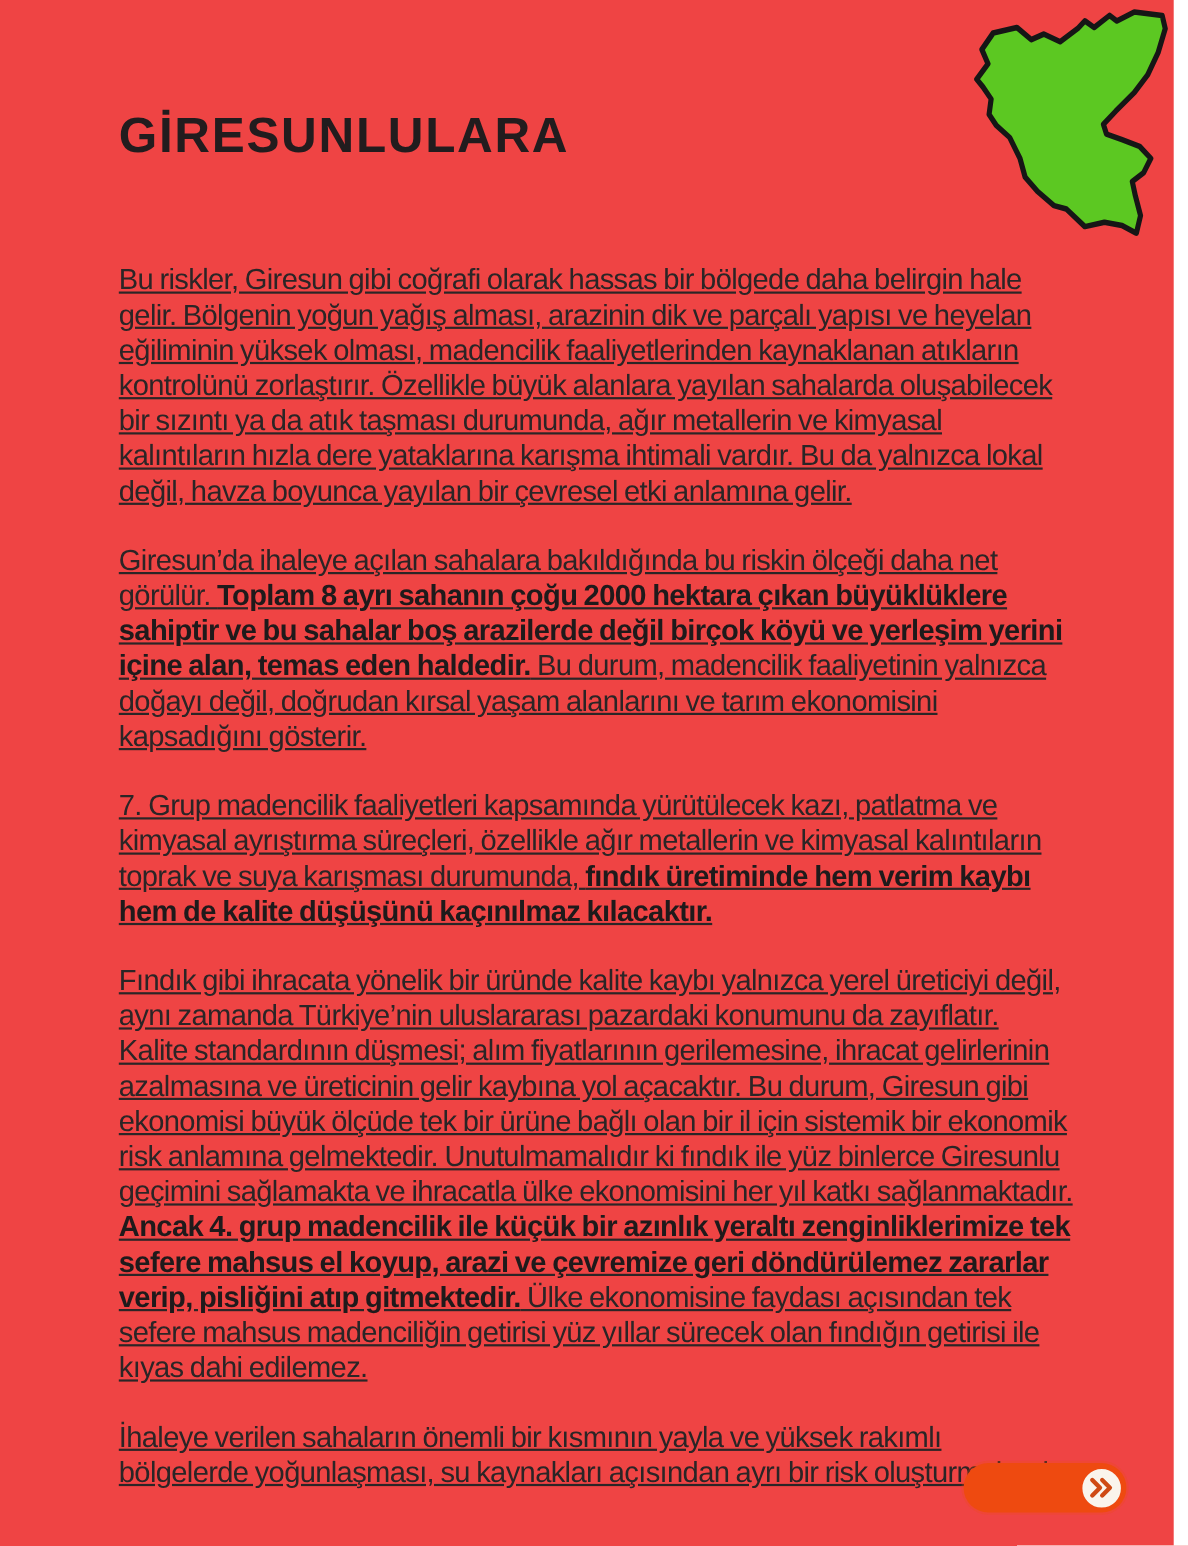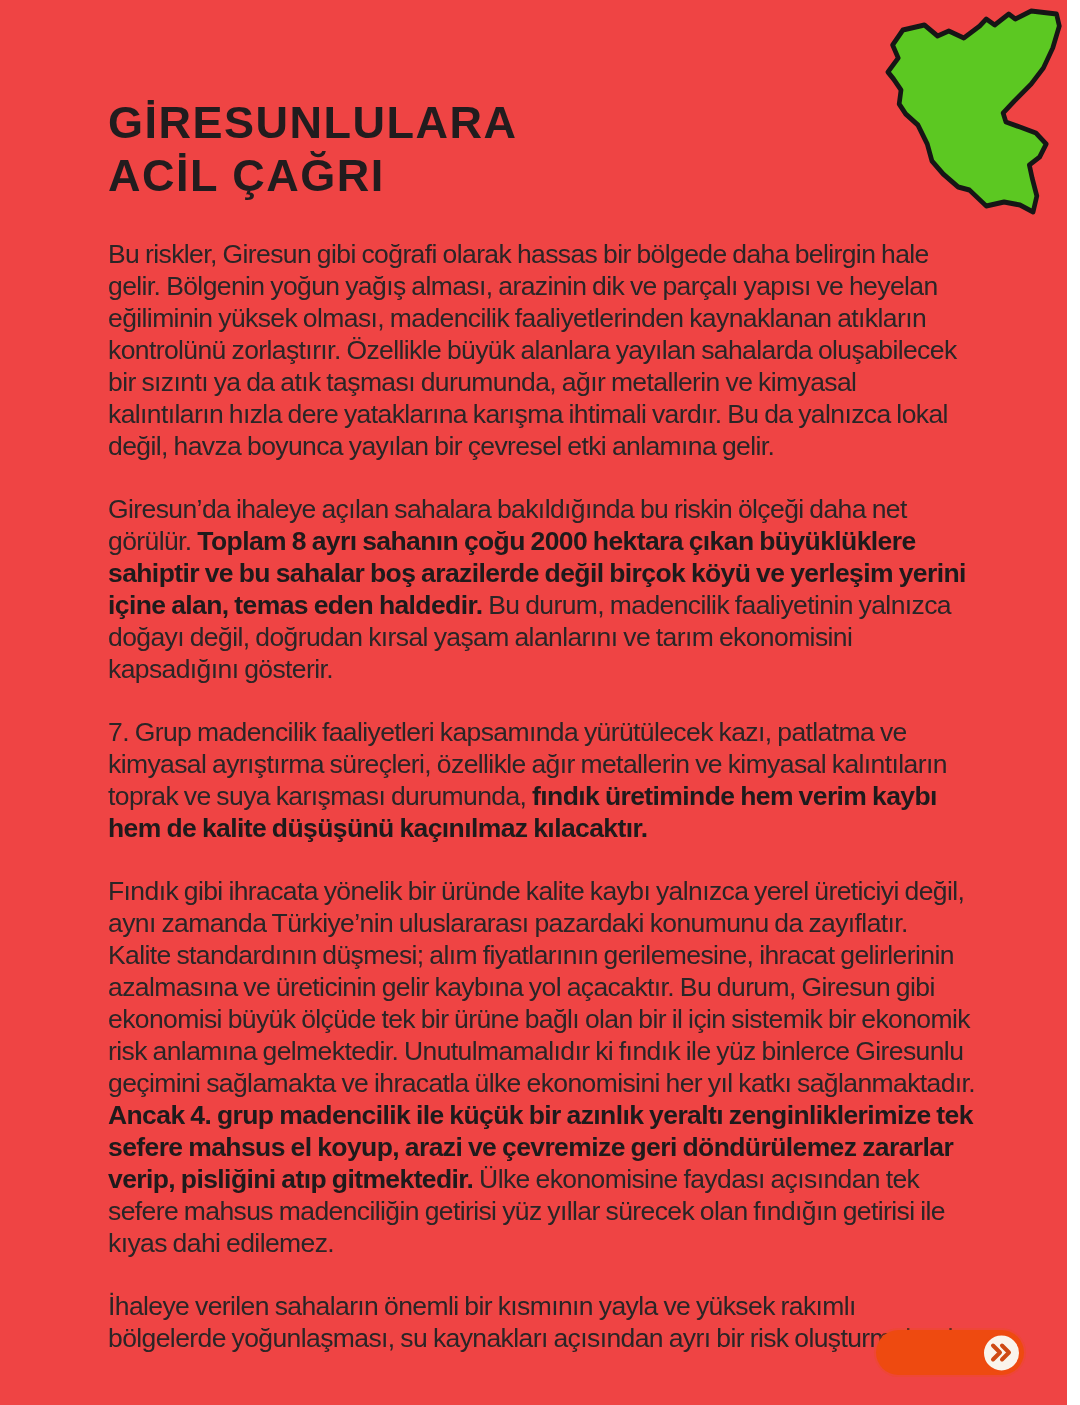--- a/index.html
+++ b/index.html
@@ -34,20 +34,21 @@
   .article {
     position: absolute;
     left: 108px;
     top: 238px;
     width: 868px;
     color: #2b2526;
     font-size: 26.5px;
     line-height: 32px;
     letter-spacing: -0.6px;
     word-spacing: -1px;
+    text-decoration: underline;
   }
   .article p { margin-bottom: 31px; }
   .article strong { font-weight: 700; color: #1f1a1b; }
   .next-button {
     position: absolute;
     left: 876px;
     top: 1330px;
     width: 148px;
     height: 45px;
     background: #ee4a10;
@@ -78,21 +79,20 @@
 <div class="page">
 
   <div class="map-wrap">
     <svg viewBox="0 0 205 215" preserveAspectRatio="none">
       <polygon stroke-width="5" stroke-linejoin="round" points="33,24 56,19 70,30 82,25 98,32 115,20 122,13 131,19 146,8 153,13 170,5 197,8 200,20 193,42 183,62 170,78 152,95 140,107 143,116 158,121 175,127 186,138 179,151 168,159 171,172 176,190 172,206 158,199 141,196 122,200 104,184 92,181 76,168 64,155 59,138 49,119 36,108 29,98 31,84 23,73 17,66 28,52 22,39" fill="#5cc822" stroke="#161616"></polygon>
     </svg>
   </div>
 
   <h1 class="title">
     <span>GİRESUNLULARA</span>
-    <span>ACİL ÇAĞRI</span>
   </h1>
 
   <div class="article">
       <p><span>Bu riskler, Giresun gibi coğrafi olarak hassas bir bölgede daha belirgin hale gelir. Bölgenin yoğun yağış alması, arazinin dik ve parçalı yapısı ve heyelan eğiliminin yüksek olması, madencilik faaliyetlerinden kaynaklanan atıkların kontrolünü zorlaştırır. Özellikle büyük alanlara yayılan sahalarda oluşabilecek bir sızıntı ya da atık taşması durumunda, ağır metallerin ve kimyasal kalıntıların hızla dere yataklarına karışma ihtimali vardır. Bu da yalnızca lokal değil, havza boyunca yayılan bir çevresel etki anlamına gelir.</span></p>
       <p><span>Giresun’da ihaleye açılan sahalara bakıldığında bu riskin ölçeği daha net görülür. </span><strong>Toplam 8 ayrı sahanın çoğu 2000 hektara çıkan büyüklüklere sahiptir ve bu sahalar boş arazilerde değil birçok köyü ve yerleşim yerini içine alan, temas eden haldedir.</strong><span> Bu durum, madencilik faaliyetinin yalnızca doğayı değil, doğrudan kırsal yaşam alanlarını ve tarım ekonomisini kapsadığını gösterir.</span></p>
       <p><span>7. Grup madencilik faaliyetleri kapsamında yürütülecek kazı, patlatma ve kimyasal ayrıştırma süreçleri, özellikle ağır metallerin ve kimyasal kalıntıların toprak ve suya karışması durumunda, </span><strong>fındık üretiminde hem verim kaybı hem de kalite düşüşünü kaçınılmaz kılacaktır.</strong></p>
       <p><span>Fındık gibi ihracata yönelik bir üründe kalite kaybı yalnızca yerel üreticiyi değil, aynı zamanda Türkiye’nin uluslararası pazardaki konumunu da zayıflatır. Kalite standardının düşmesi; alım fiyatlarının gerilemesine, ihracat gelirlerinin azalmasına ve üreticinin gelir kaybına yol açacaktır. Bu durum, Giresun gibi ekonomisi büyük ölçüde tek bir ürüne bağlı olan bir il için sistemik bir ekonomik risk anlamına gelmektedir. Unutulmamalıdır ki fındık ile yüz binlerce Giresunlu geçimini sağlamakta ve ihracatla ülke ekonomisini her yıl katkı sağlanmaktadır. </span><strong>Ancak 4. grup madencilik ile küçük bir azınlık yeraltı zenginliklerimize tek sefere mahsus el koyup, arazi ve çevremize geri döndürülemez zararlar verip, pisliğini atıp gitmektedir.</strong><span> Ülke ekonomisine faydası açısından tek sefere mahsus madenciliğin getirisi yüz yıllar sürecek olan fındığın getirisi ile kıyas dahi edilemez.</span></p>
       <p><span>İhaleye verilen sahaların önemli bir kısmının yayla ve yüksek rakımlı bölgelerde yoğunlaşması, su kaynakları açısından ayrı bir risk oluşturmaktadır.</span></p>
     </div>
 

